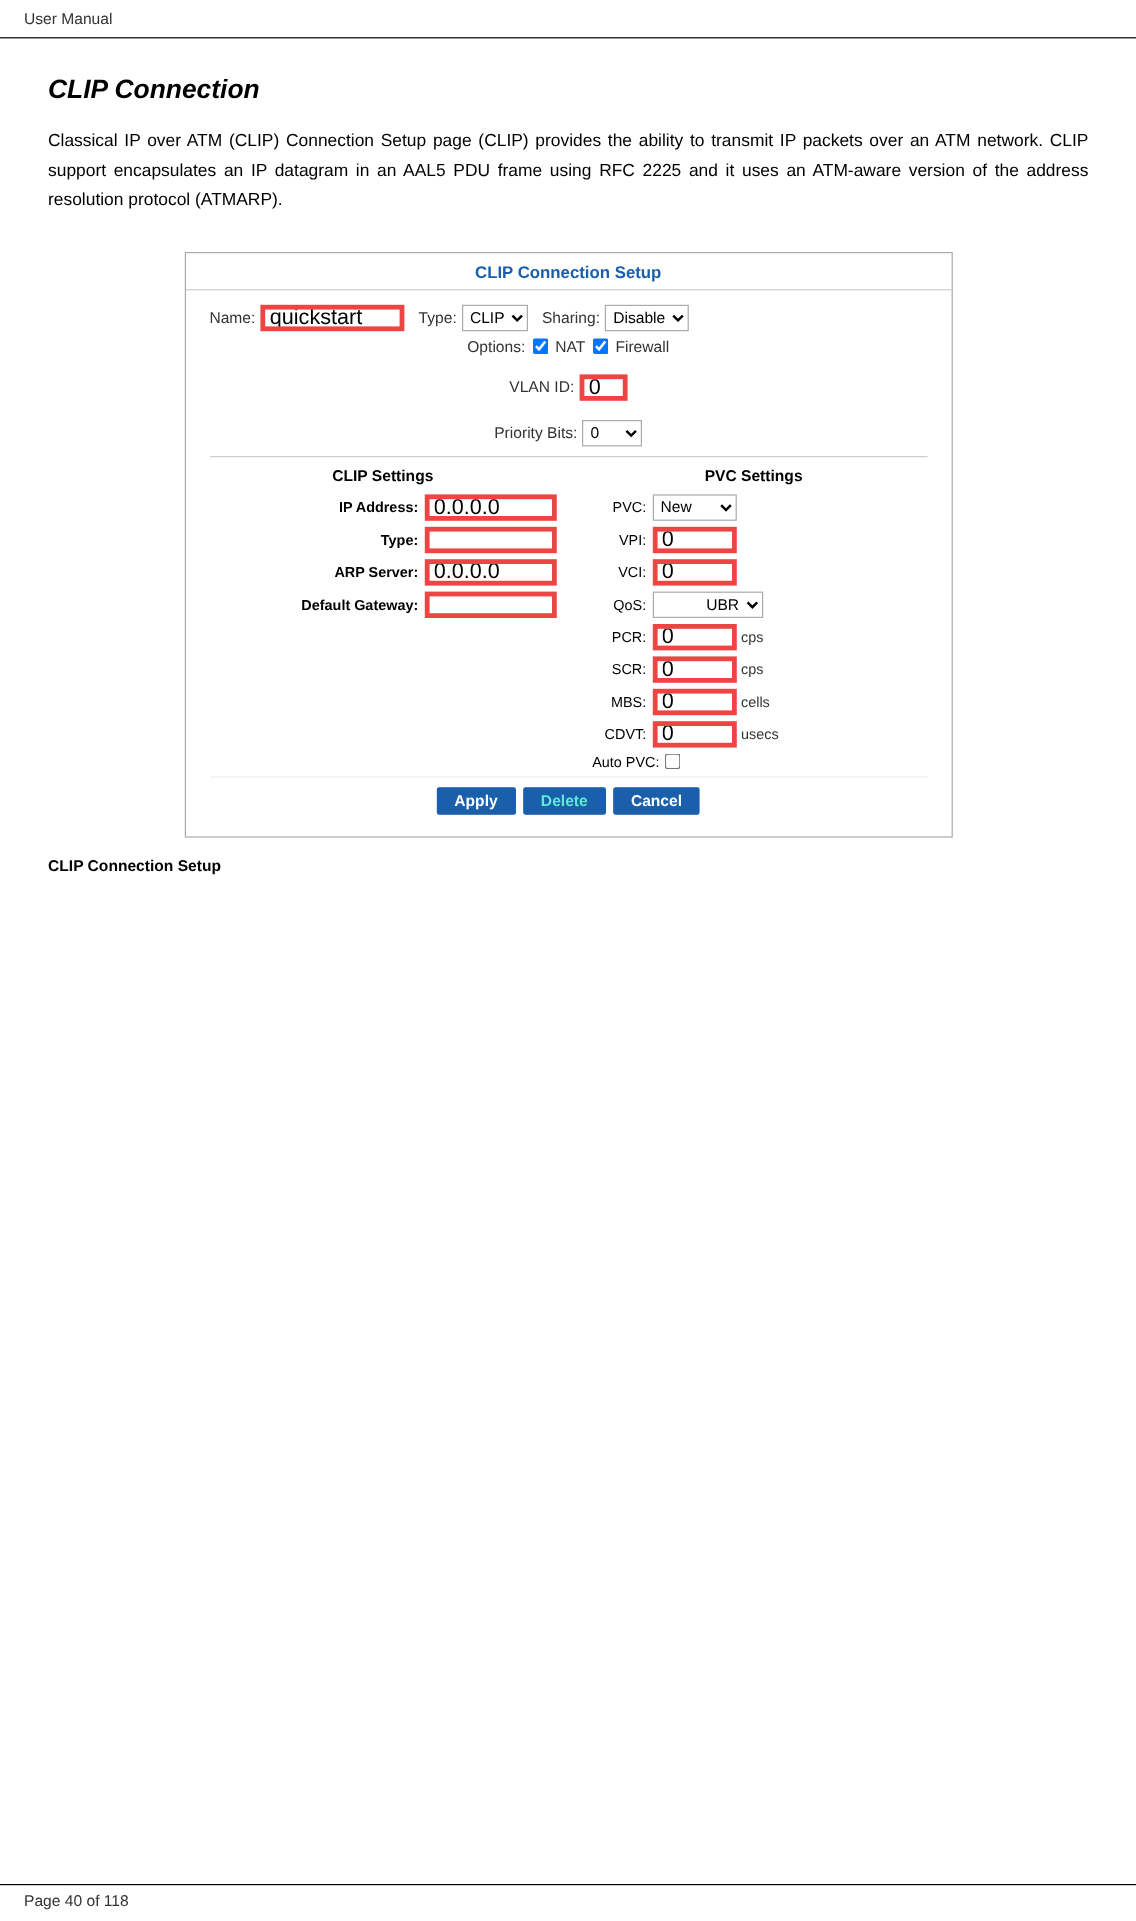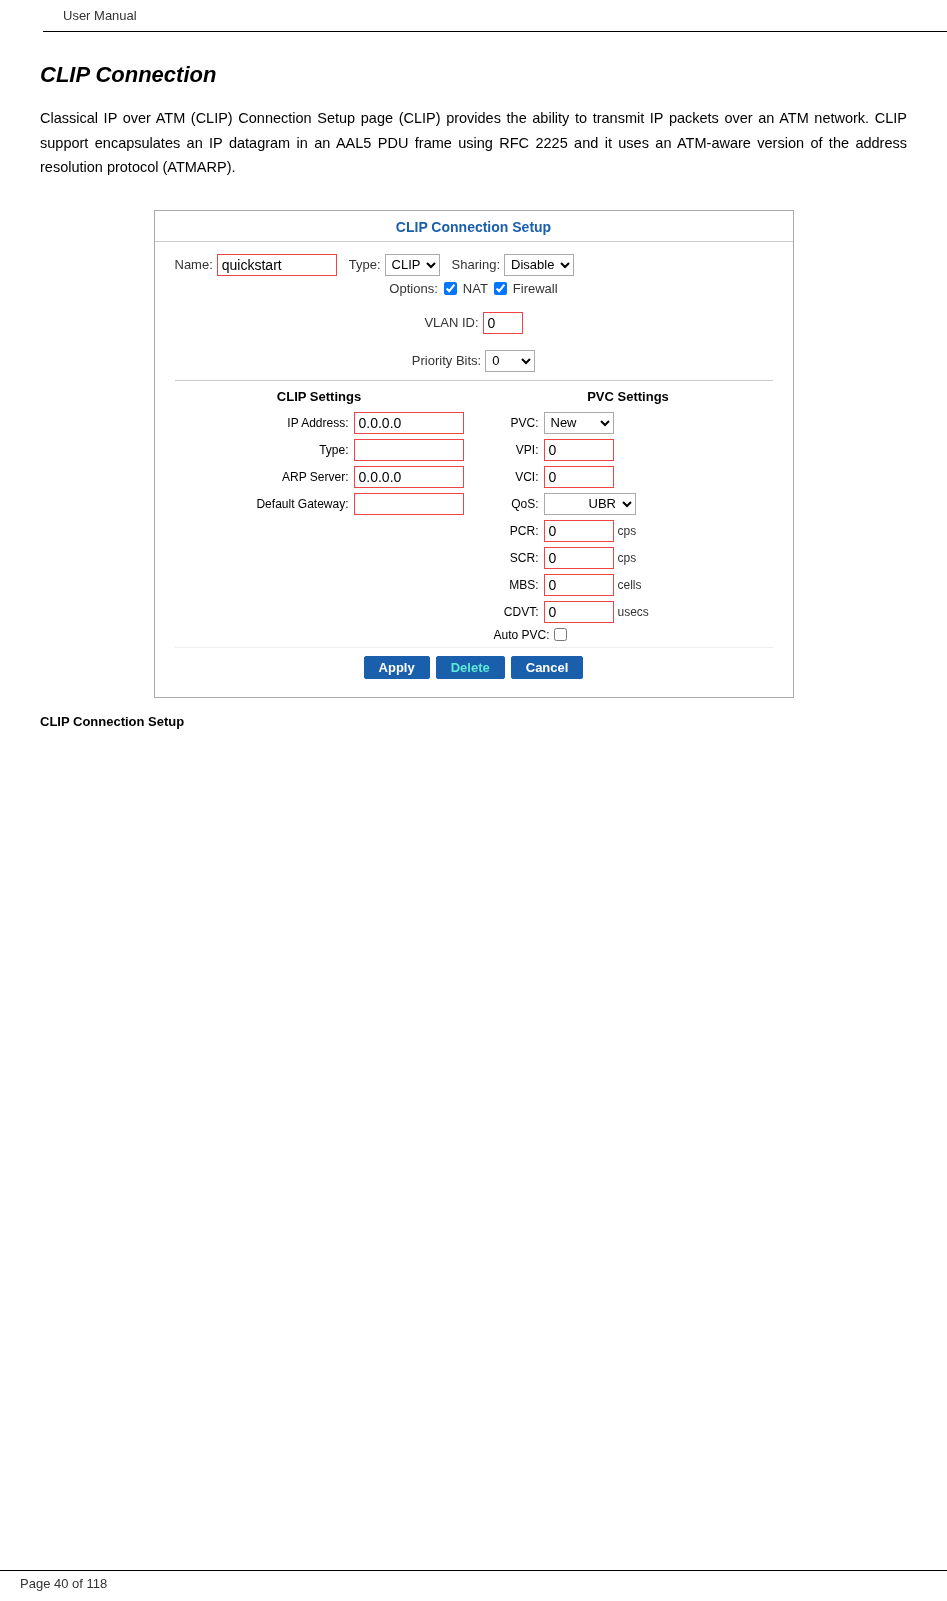--- a/index.html
+++ b/index.html
@@ -13,21 +13,20 @@
       position: relative;
     }
     .header {
       padding: 8px 20px;
       font-size: 13px;
       color: #333;
       border-bottom: 1px solid #000;
       height: 32px;
       display: flex;
       align-items: center;
-      margin-left: 43px;
     }
     .content {
       padding: 30px 40px 40px 40px;
     }
     .page-title {
       font-family: Arial, sans-serif;
       font-size: 22px;
       font-weight: bold;
       font-style: italic;
       margin-bottom: 18px;
@@ -55,23 +54,23 @@
     }
     .setup-body {
       padding: 12px 20px 12px 20px;
     }
     .label {
       font-size: 13px;
       text-align: right;
       color: #333;
     }
     input[type="text"] {
-      border: 1px solid #ef4444;
+      border: 4px solid #ef4444;
       padding: 2px 4px;
-      font-size: 14px;
+      font-size: 18px;
       height: 22px;
       background: #fff;
     }
     select {
       border: 1px solid #aaa;
       padding: 1px 2px;
       font-size: 13px;
       height: 22px;
       background: #fff;
     }
@@ -98,20 +97,21 @@
       display: flex;
       align-items: center;
       margin-bottom: 5px;
       justify-content: flex-end;
     }
     .field-row .field-label {
       font-size: 12px;
       text-align: right;
       margin-right: 5px;
       white-space: nowrap;
+      font-weight: bold;
     }
     .field-row input[type="text"] {
       width: 110px;
     }
     .right-field-row {
       display: flex;
       align-items: center;
       margin-bottom: 5px;
     }
     .right-field-row .field-label {

